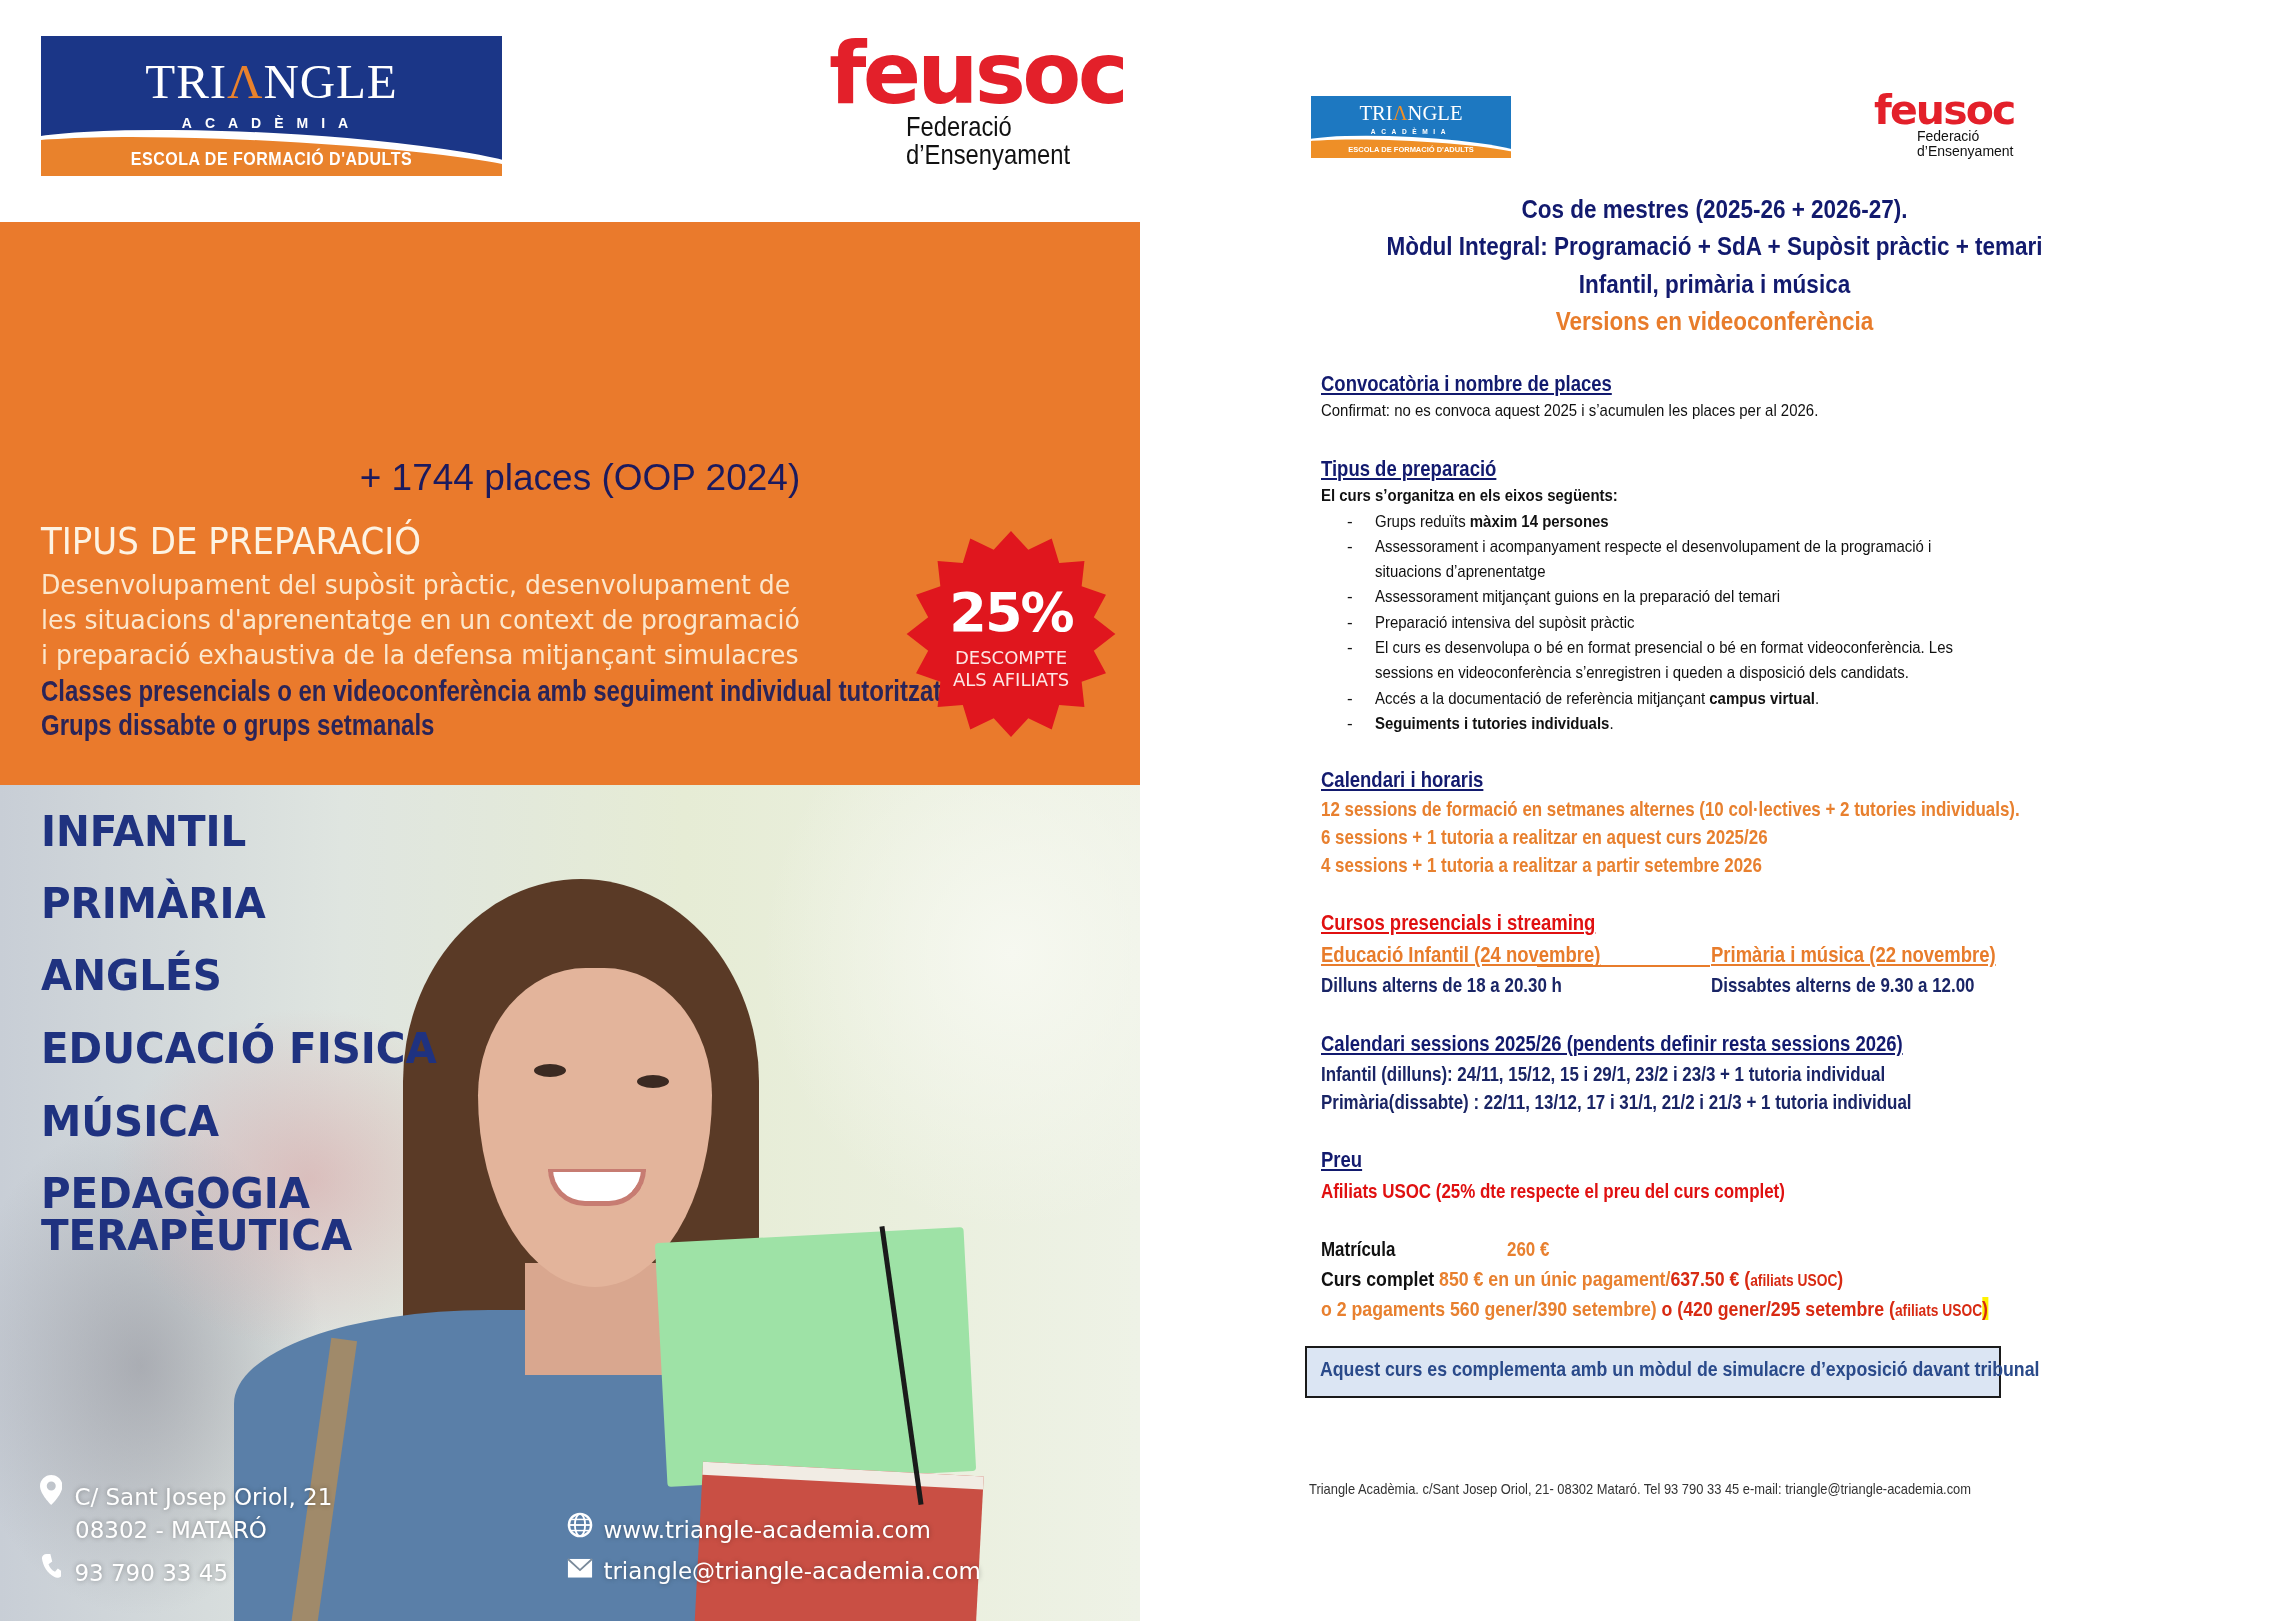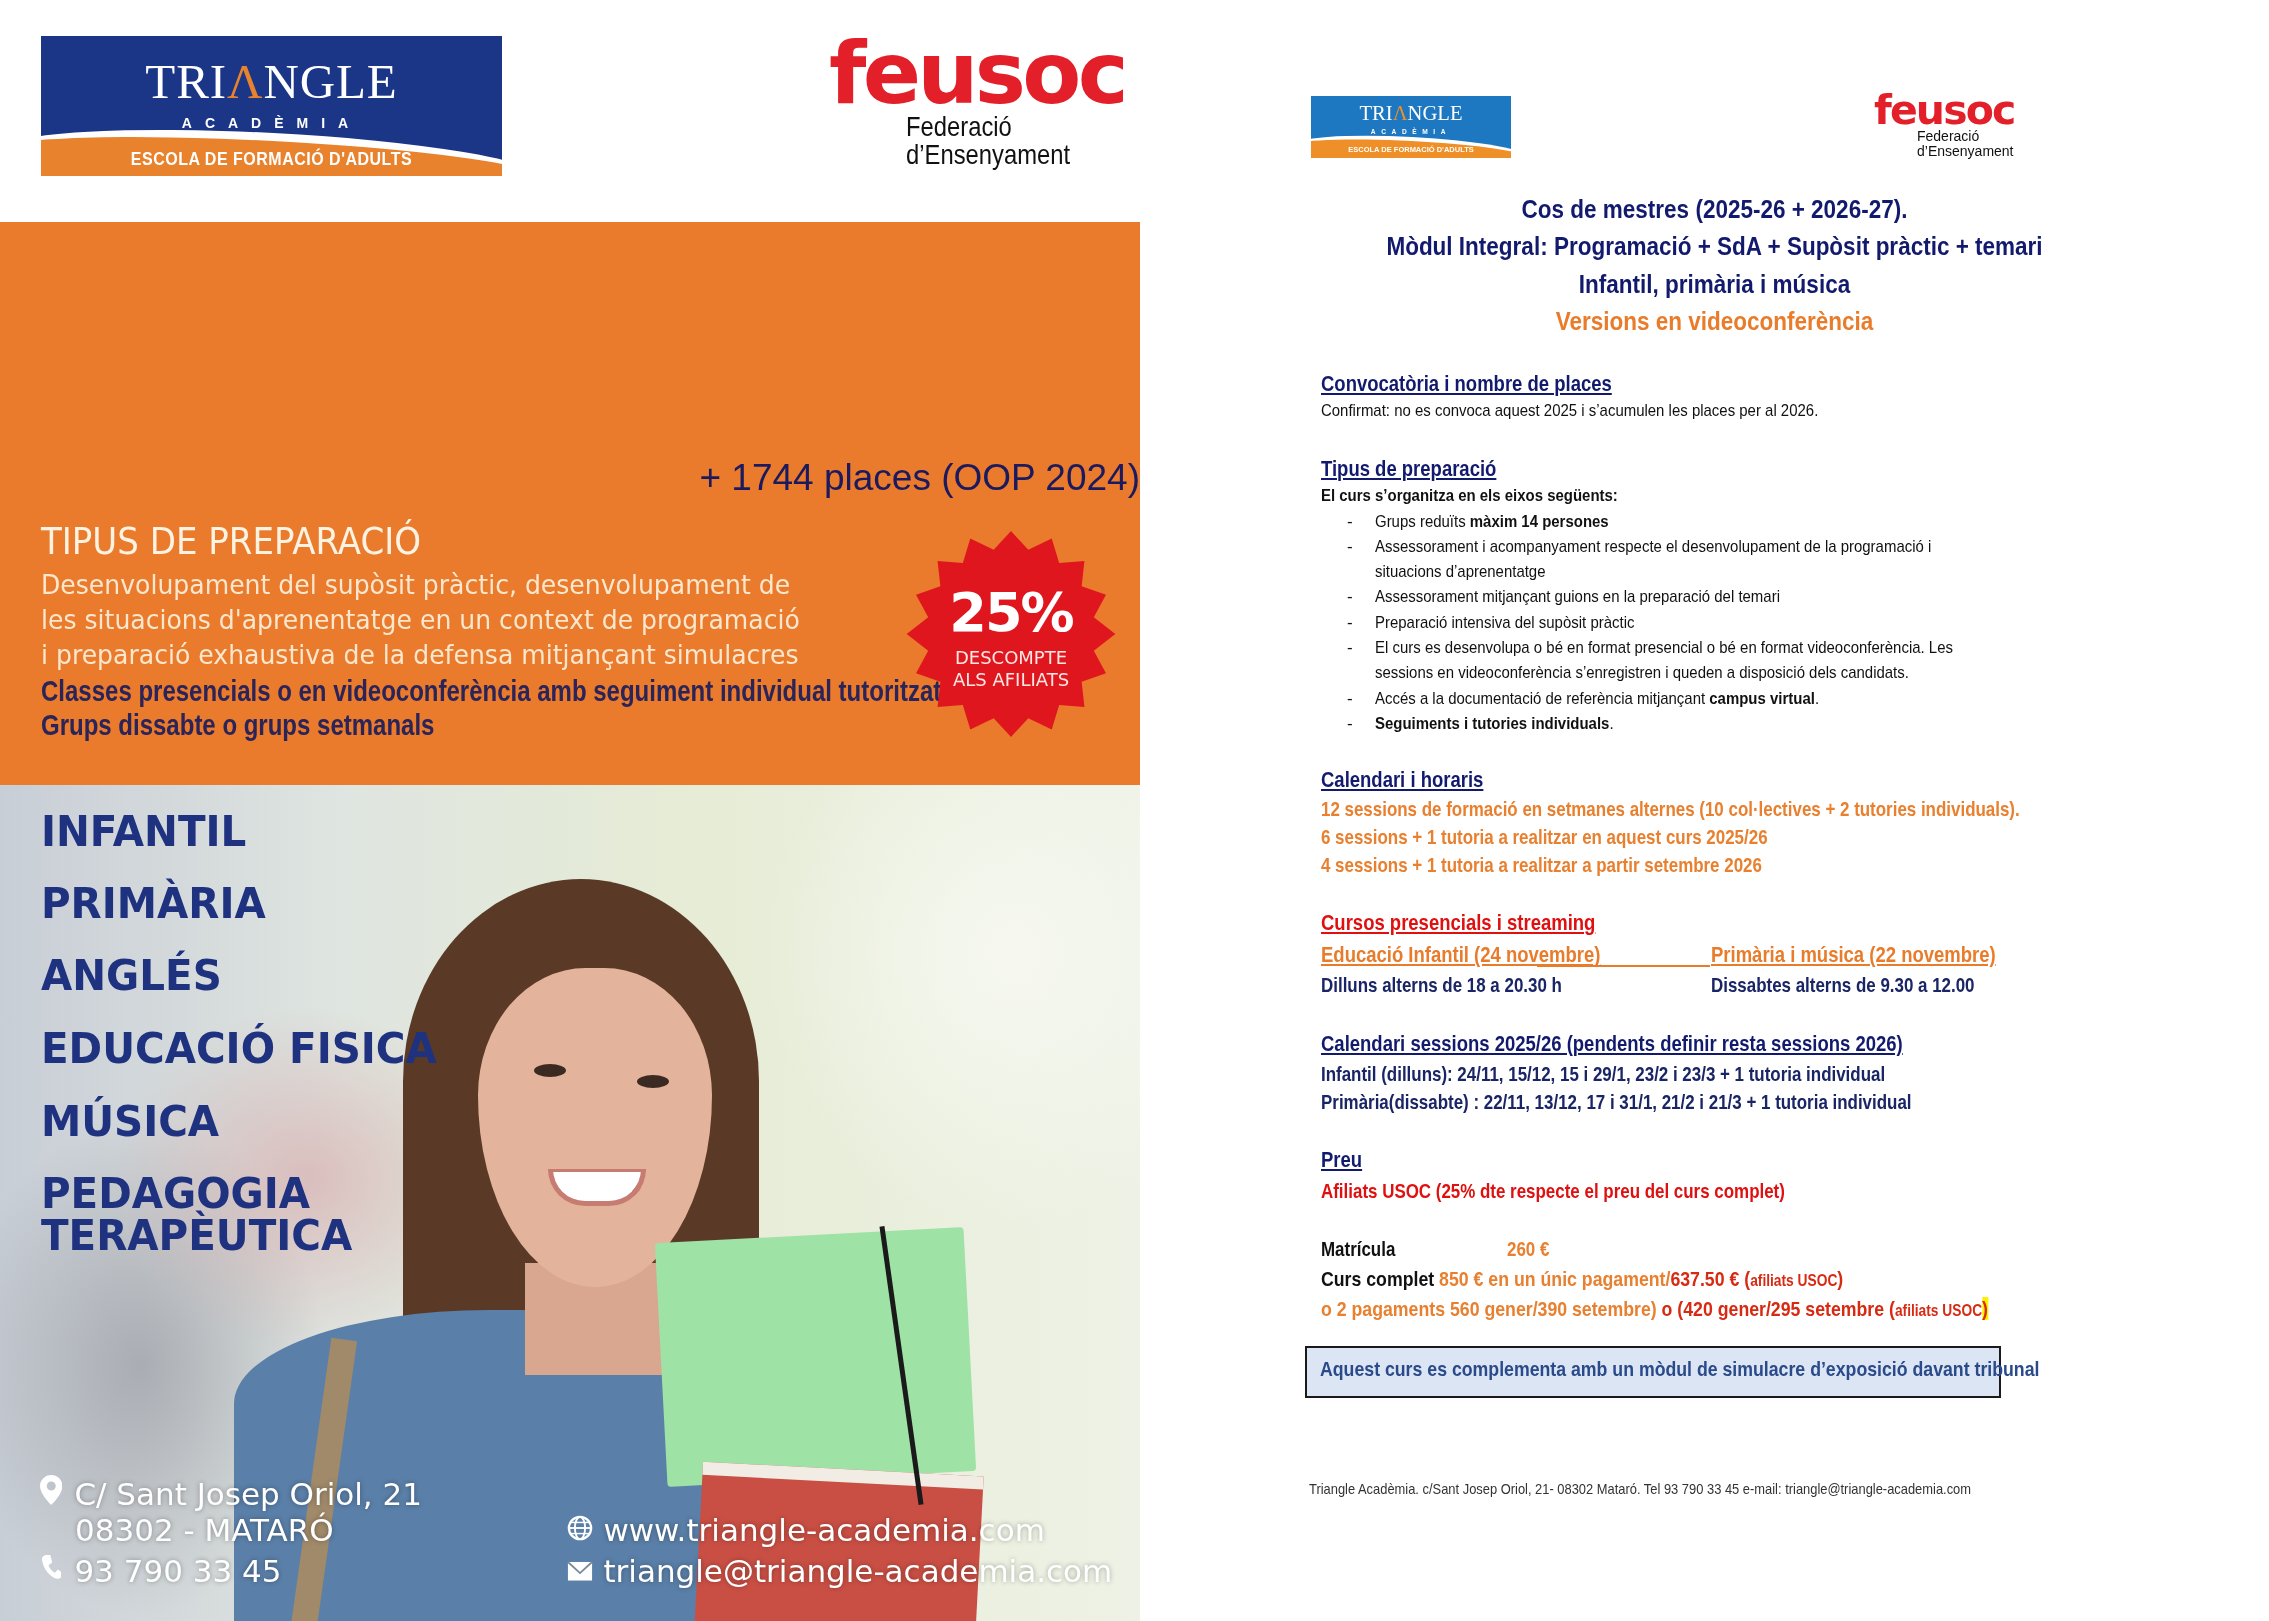--- a/index.html
+++ b/index.html
@@ -23,21 +23,21 @@
   .feu-logo .ens { position: absolute; left: 77px; top: 105px; color: #111111; font-size: 28px; line-height: 28px; transform: scaleX(0.85); transform-origin: left; }
 
   .orange { position: absolute; left: 0; top: 222px; width: 1140px; height: 563px; background: #ea7a2c; }
   .orange .title { position: absolute; left: 39px; top: 36px; white-space: nowrap; }
   .orange .title .t1 { color: #1f3280; font-family: "DejaVu Sans", sans-serif; font-weight: bold; font-size: 71px; letter-spacing: 0px; display: inline-block; transform: scaleX(1.02); }
   .orange .title .t2 { color: #fdf3e3; font-family: "Liberation Sans", sans-serif; font-weight: bold; font-size: 73px; letter-spacing: 3.7px; display: inline-block; transform: scaleX(0.8); transform-origin: left; margin-left: 24px; }
   .orange .conv { position: absolute; left: 0; width: 1140px; top: 125px; text-align: center; color: #fbeedc; font-size: 41px; letter-spacing: 0.9px; font-family: "DejaVu Sans", sans-serif; font-weight: normal; }
   .orange .conv span { display: inline-block; transform: scaleX(0.98); }
   .orange .places1, .orange .places2 { position: absolute; left: 0; width: 1140px; text-align: center; color: #1b1a5e; font-size: 37px; font-family: "Liberation Sans", sans-serif; }
   .orange .places1 { top: 187px; padding-left: 19px; }
-  .orange .places2 { top: 235px; padding-left: 20px; text-align: right; }
+  .orange .places2 { top: 235px; padding-left: 20px; }
   .orange .tip-title { position: absolute; left: 41px; top: 298px; color: #fdf3e3; font-size: 37px; font-family: "DejaVu Sans", sans-serif; transform: scaleX(0.92); transform-origin: left; }
   .orange .desc { position: absolute; left: 41px; top: 345px; width: 824px; color: #fbe7cd; font-size: 27px; line-height: 35px; font-family: "DejaVu Sans", sans-serif; transform: scaleX(0.93); transform-origin: left; }
   .orange .classes { position: absolute; left: 41px; top: 452px; color: #2a2458; font-size: 30px; font-weight: bold; line-height: 34px; font-family: "Liberation Sans", sans-serif; transform: scaleX(0.8); transform-origin: left; white-space: nowrap; }
 
   .badge { position: absolute; left: 902px; top: 527px; width: 218px; height: 214px; }
   .badge svg { position: absolute; left: 0; top: 0; }
   .badge .pct { position: absolute; left: 0; right: 0; top: 54px; text-align: center; color: #ffffff; font-weight: bold; font-size: 54px; font-family: "DejaVu Sans", sans-serif; letter-spacing: -1.9px; }
   .badge .l1, .badge .l2 { position: absolute; left: 0; right: 0; text-align: center; color: #fde6e4; font-size: 18px; font-family: "DejaVu Sans", sans-serif; }
   .badge .l1 { top: 120px; }
   .badge .l2 { top: 142px; }
@@ -57,21 +57,21 @@
   .photo .neck { position: absolute; left: 525px; top: 478px; width: 141px; height: 112px; background: #d9a78f; }
   .photo .shirt { position: absolute; left: 234px; top: 525px; width: 637px; height: 375px; background: #5a7fa8; border-radius: 40% 40% 0 0 / 25% 25% 0 0; }
   .photo .strap { position: absolute; left: 309px; top: 553px; width: 26px; height: 319px; background: #a08a6a; transform: rotate(8deg); }
   .photo .folder { position: absolute; left: 661px; top: 450px; width: 309px; height: 244px; background: #9ee2a6; transform: rotate(-3deg); border-radius: 3.7px; }
   .photo .book { position: absolute; left: 698px; top: 684px; width: 281px; height: 187px; background: #c94f44; border-top: 13px solid #f1ece4; transform: rotate(3deg); }
   .photo .band { position: absolute; left: 899px; top: 440px; width: 4.7px; height: 281px; background: #1a1a1a; transform: rotate(-8deg); }
 
   .specs { position: absolute; left: 41px; top: 810px; }
   .spec { position: absolute; left: 0; color: #1f3280; font-weight: bold; font-size: 43px; font-family: "DejaVu Sans", sans-serif; white-space: nowrap; letter-spacing: 0px; transform: scaleX(0.94); transform-origin: left; line-height: 43px; }
 
-  .contact { position: absolute; color: #ffffff; font-size: 31px; font-family: "DejaVu Sans", sans-serif; text-shadow: 0 0 5.6px rgba(0,0,0,0.35); white-space: nowrap; line-height: 36px; }
+  .contact { position: absolute; color: #ffffff; font-size: 23px; font-family: "DejaVu Sans", sans-serif; text-shadow: 0 0 5.6px rgba(0,0,0,0.35); white-space: nowrap; line-height: 36px; }
   .contact .ico { display: inline-block; width: 28px; margin-right: 9.4px; text-align: center; }
 
   
   .page { position: absolute; left: 1140px; top: 0; width: 1129px; height: 1622px; background: #ffffff; }
   .tri-logo-sm { position: absolute; left: 1311px; top: 96px; width: 200px; height: 62px; background: #1d78c1; overflow: hidden; }
   .tri-logo-sm .swoosh-w { position: absolute; left: -19px; right: -19px; top: 41px; height: 37px; background: #ffffff; border-radius: 50% 50% 0 0 / 40% 40% 0 0; transform: rotate(3deg); }
   .tri-logo-sm .swoosh-o { position: absolute; left: -19px; right: -19px; top: 45px; height: 28px; background: #ee8f27; border-radius: 50% 50% 0 0 / 40% 40% 0 0; transform: rotate(3deg); }
   .tri-logo-sm .name { position: absolute; left: 0; right: 0; top: 5.6px; text-align: center; color: #ffffff; font-family: "Liberation Serif", serif; font-size: 20.6px; }
   .tri-logo-sm .name .a { color: #ee8f27; }
   .tri-logo-sm .sub { position: absolute; left: 0; right: 0; top: 32px; text-align: center; color: #ffffff; font-size: 6.6px; font-weight: bold; letter-spacing: 5.6px; }

